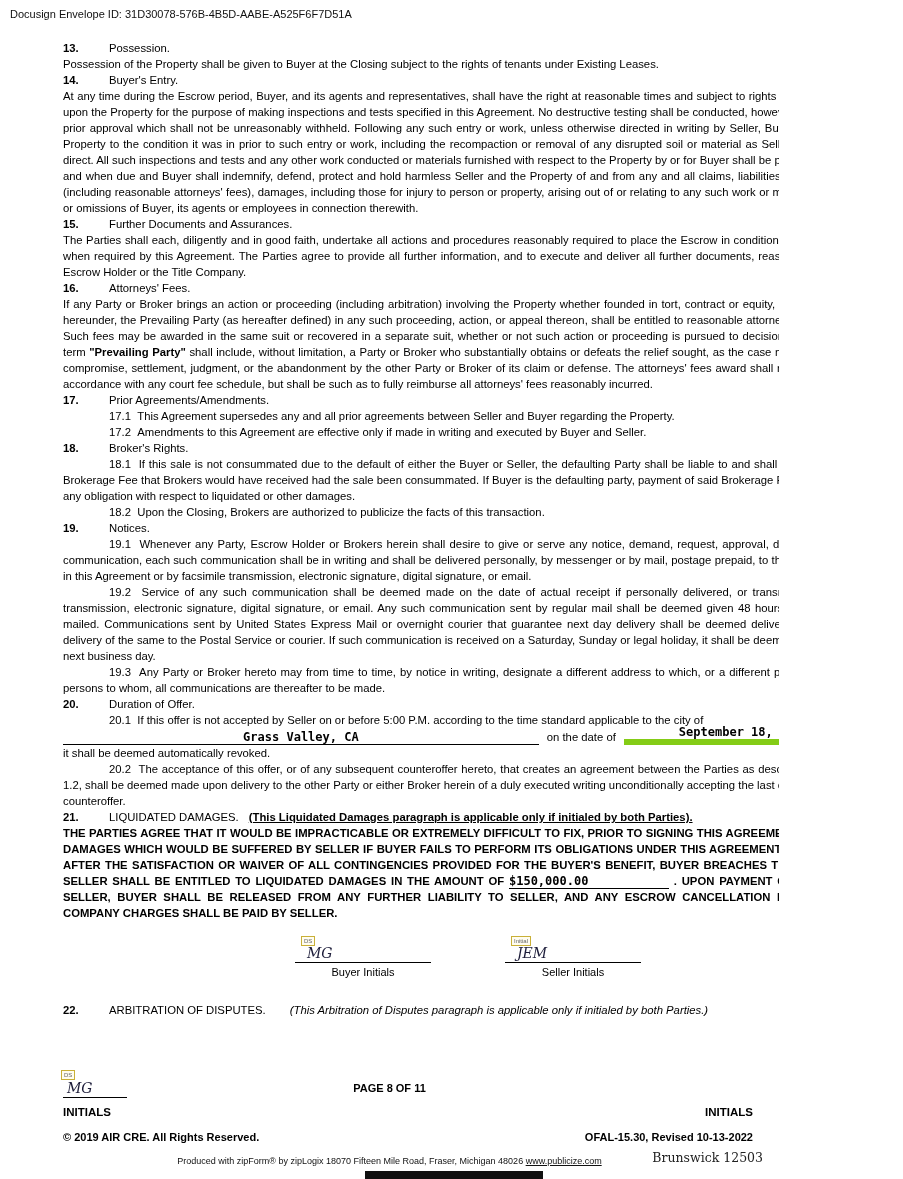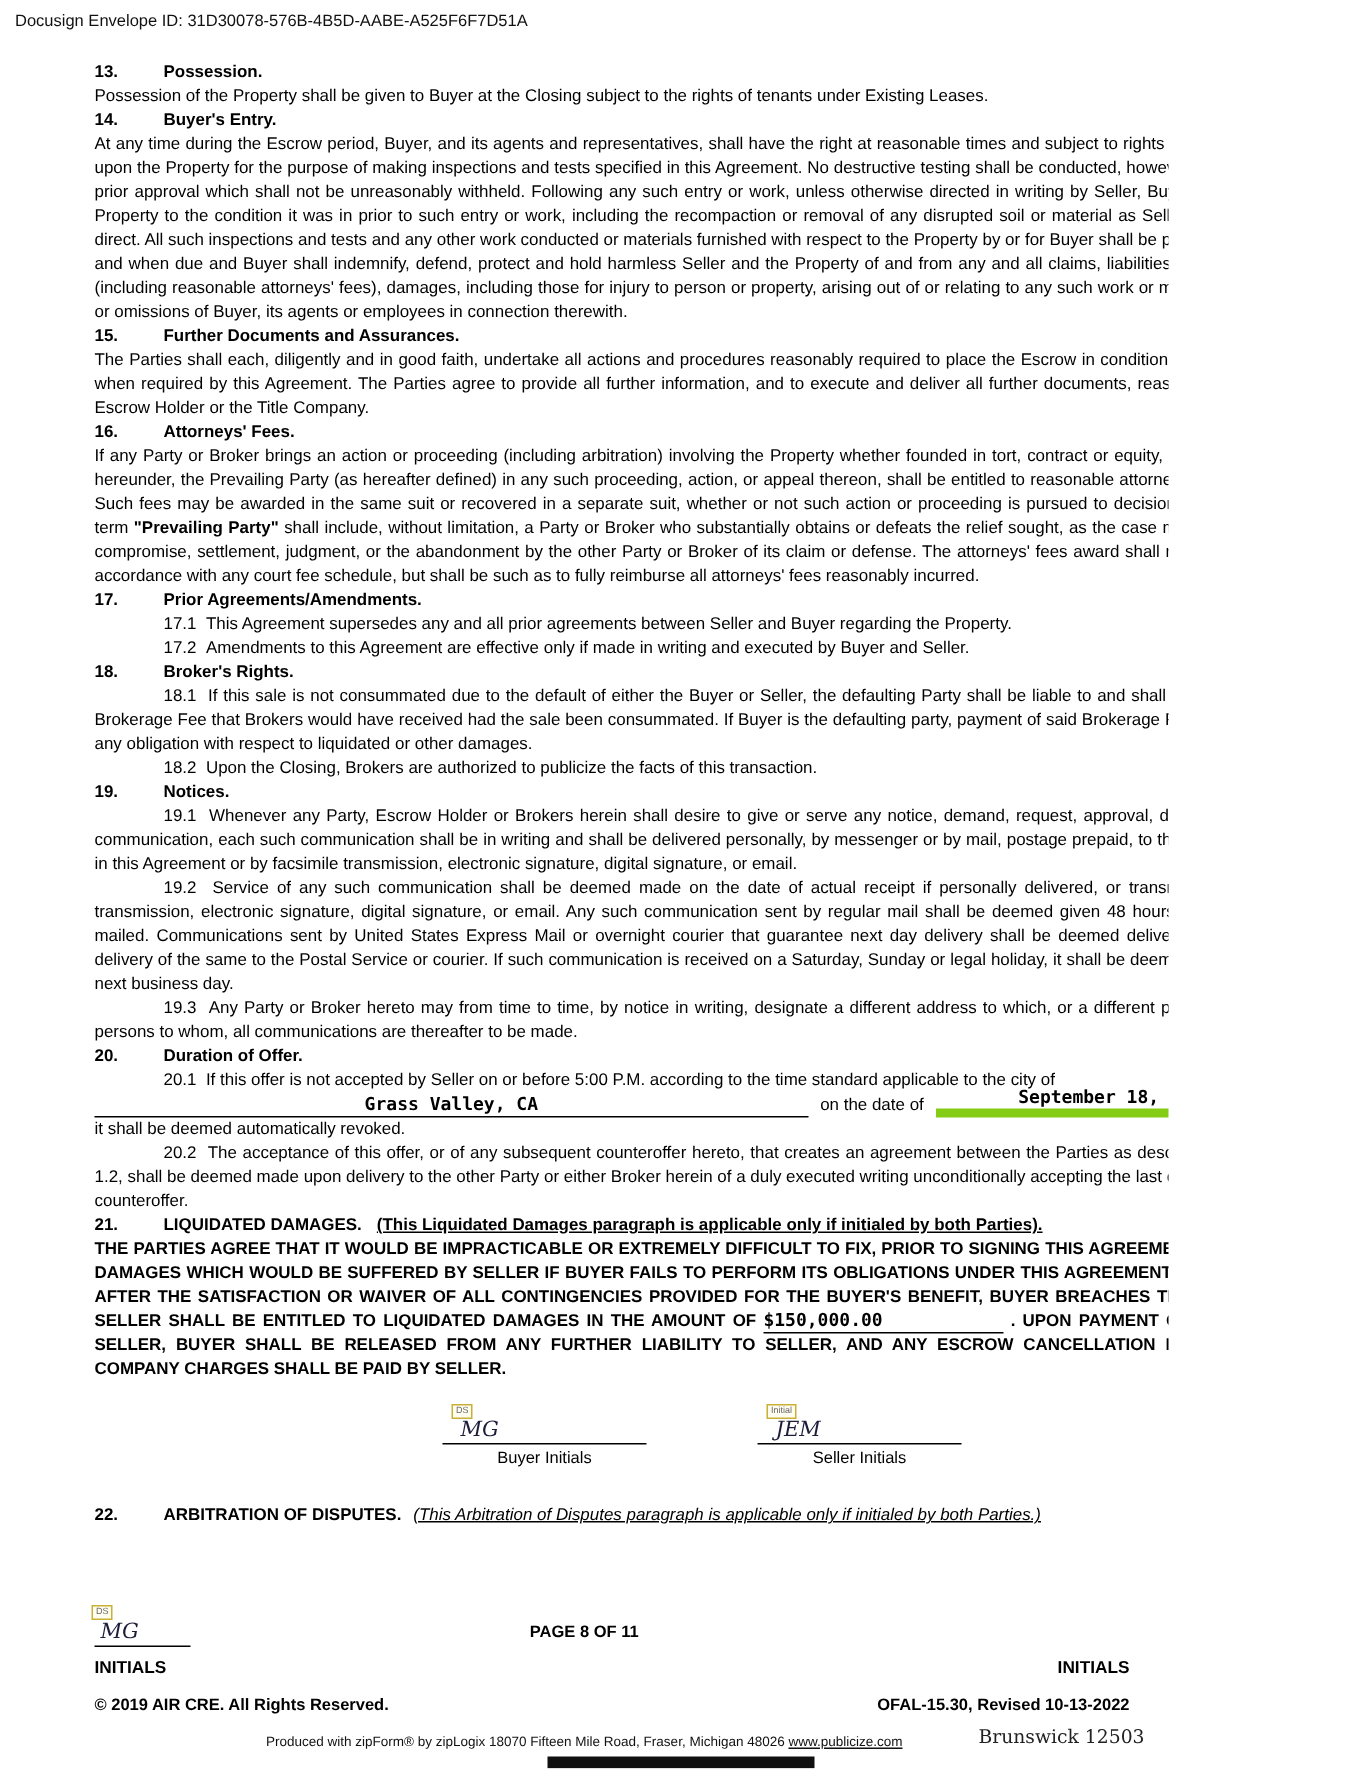--- a/index.html
+++ b/index.html
@@ -16,23 +16,23 @@
     position: absolute; left: 10px; top: 8px;
     font-size: 11px; color: #111;
   }
   .content {
     position: absolute; left: 63px; top: 40px; width: 812px;
     font-size: 11.3px; line-height: 16px;
   }
   p { margin: 0; text-align: justify; }
   .h { text-align: left; }
   .num { display: inline-block; width: 46px; font-weight: 700; }
-  .title { font-weight: 700; }
+  .title { font-weight: 400; }
   .note-bold { font-weight: 700; text-decoration: underline; margin-left: 10px; }
-  .note-italic { font-style: italic; margin-left: 8px; font-weight: 400; text-decoration: underline; }
+  .note-italic { font-style: italic; margin-left: 24px; font-weight: 400; }
   .sub { text-indent: 46px; }
   .bold { font-weight: 700; }
   .fill {
     font-family: "DejaVu Sans Mono", "Liberation Mono", monospace;
     font-weight: 700; font-size: 12px; text-align: center;
   }
   .blank-inline {
     display: inline-block; min-width: 160px;
     border-bottom: 1px solid #000; text-align: left;
     line-height: 13px;

